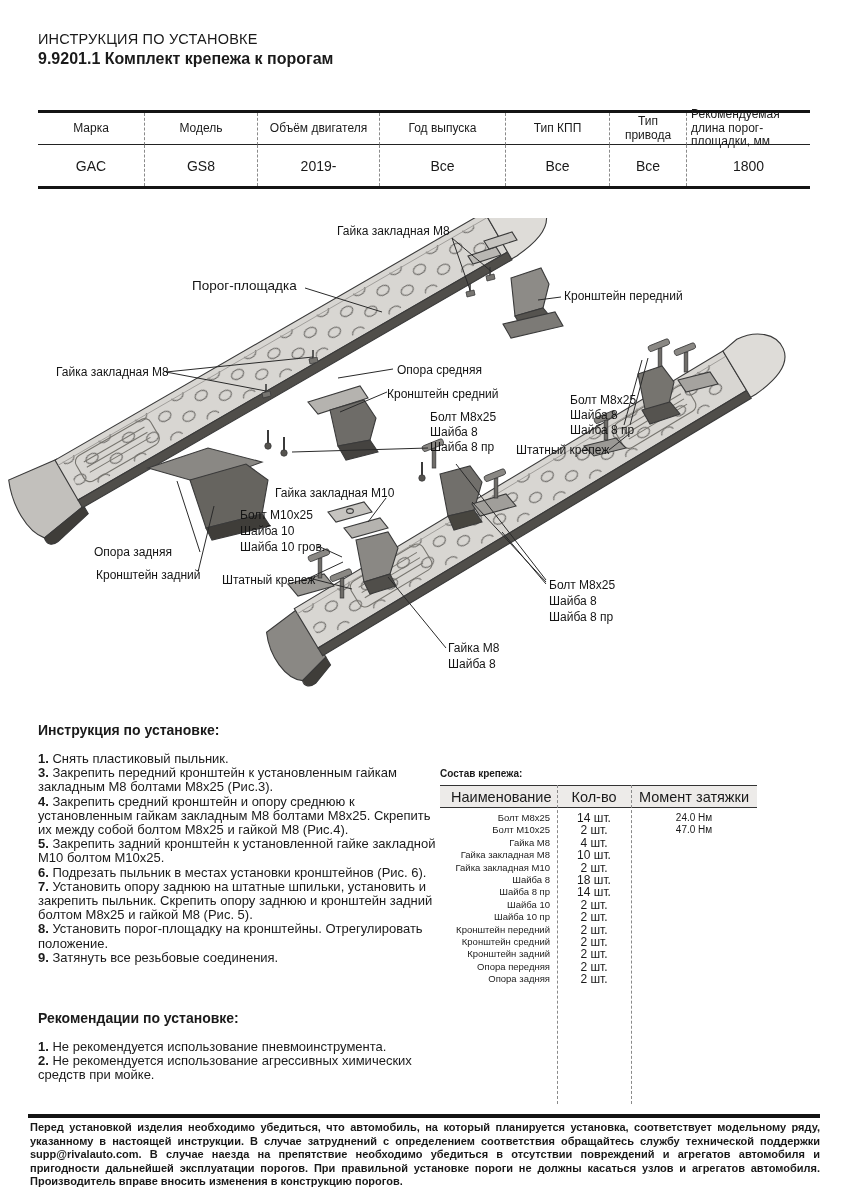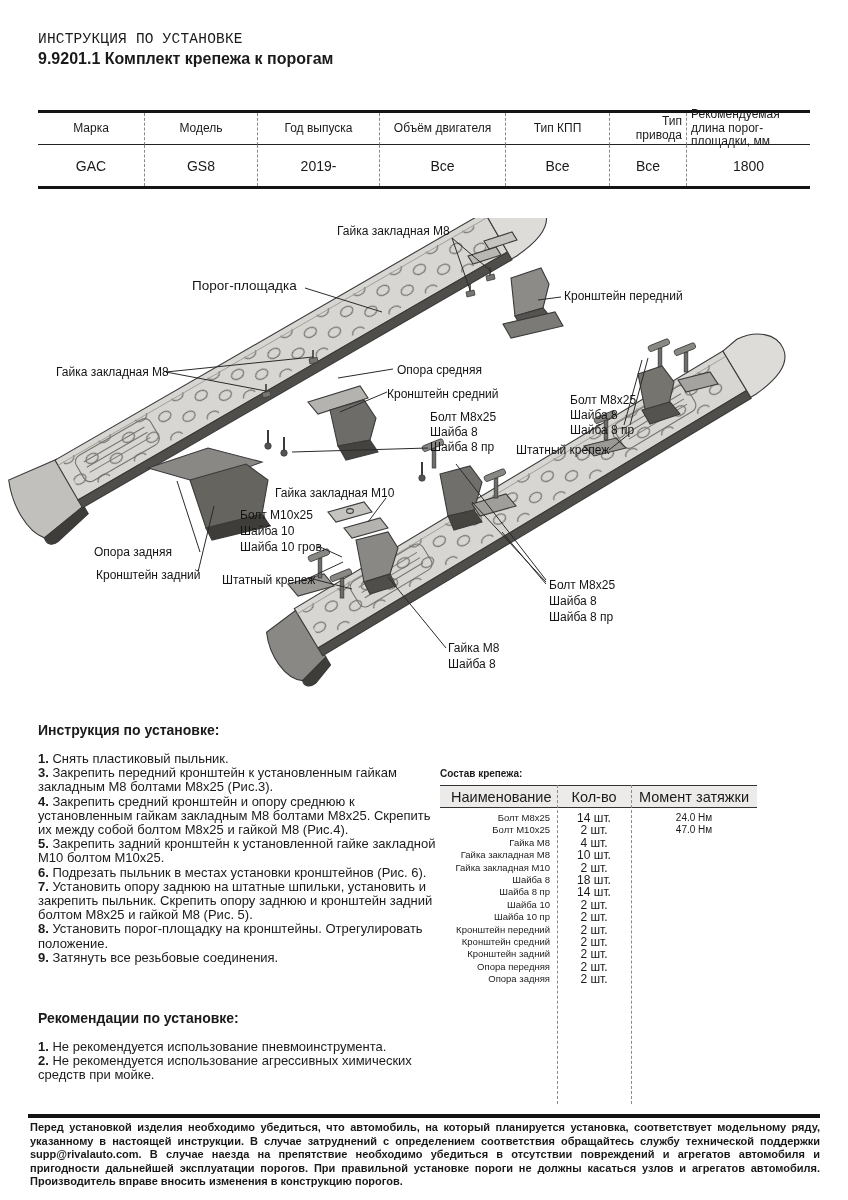--- a/index.html
+++ b/index.html
@@ -1,28 +1,28 @@
 <!DOCTYPE html>
 <html><head>
 <meta charset="utf-8">
 <style>
   html,body{margin:0;padding:0;background:#ffffff;}
   body{
     width:848px;height:1200px;position:relative;overflow:hidden;
     font-family:"Liberation Sans",sans-serif;color:#1a1a1a;
   }
   
-  #title1{position:absolute;left:38px;top:31px;font-size:14.5px;letter-spacing:.2px;font-family:Liberation Mono, monospace;}
+  #title1{position:absolute;left:38px;top:31px;font-size:14.5px;letter-spacing:.2px;}
   #title2{position:absolute;left:38px;top:50px;font-size:16px;font-weight:bold;}
   
   #spec{position:absolute;left:38px;top:110px;width:772px;
         border-top:3px solid #141414;border-bottom:3px solid #141414;
         display:grid;grid-template-columns:107px 113px 122px 126px 104px 77px 123px;}
   .sc{border-right:1px dashed #8a8a8a;display:flex;align-items:center;justify-content:center;
-      text-align:right;padding:2px 4px;box-sizing:border-box;}
+      text-align:center;padding:2px 4px;box-sizing:border-box;}
   .sc:nth-child(7n){border-right:none;}
   .sh{height:32px;font-size:12px;border-bottom:1.5px solid #222;line-height:1.15;}
   .sh.last{justify-content:flex-start;text-align:left;}
   .sv{height:41px;font-size:14px;}
   
   #diagram{position:absolute;left:0;top:218px;width:848px;height:484px;}
   svg text{font-family:"Liberation Sans",sans-serif;fill:#141414;font-size:12px;}
   text.big{font-size:13.5px;}
   .hole{fill:none;stroke:#6b6966;stroke-width:1.1;}
   .ol{stroke:#3a3a3a;stroke-width:1.1;}
@@ -55,22 +55,22 @@
 </style>
 </head>
 <body>
 
 <div id="title1">ИНСТРУКЦИЯ ПО УСТАНОВКЕ</div>
 <div id="title2">9.9201.1 Комплект крепежа к порогам</div>
 
 <div id="spec">
   <div class="sc sh">Марка</div>
   <div class="sc sh">Модель</div>
+  <div class="sc sh">Объём двигателя</div>
   <div class="sc sh">Год выпуска</div>
-  <div class="sc sh">Объём двигателя</div>
   <div class="sc sh">Тип КПП</div>
   <div class="sc sh">Тип привода</div>
   <div class="sc sh last">Рекомендуемая длина порог-площадки, мм</div>
   <div class="sc sv">GAC</div>
   <div class="sc sv">GS8</div>
   <div class="sc sv">2019-</div>
   <div class="sc sv">Все</div>
   <div class="sc sv">Все</div>
   <div class="sc sv">Все</div>
   <div class="sc sv">1800</div>

